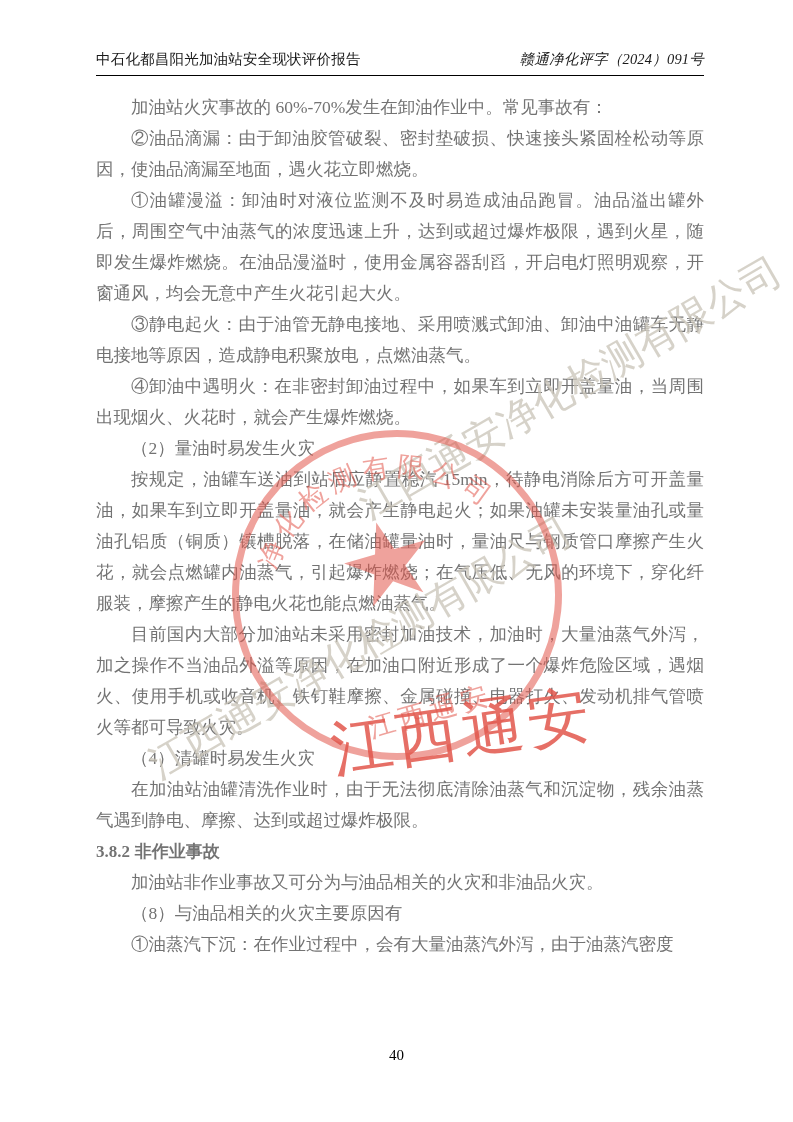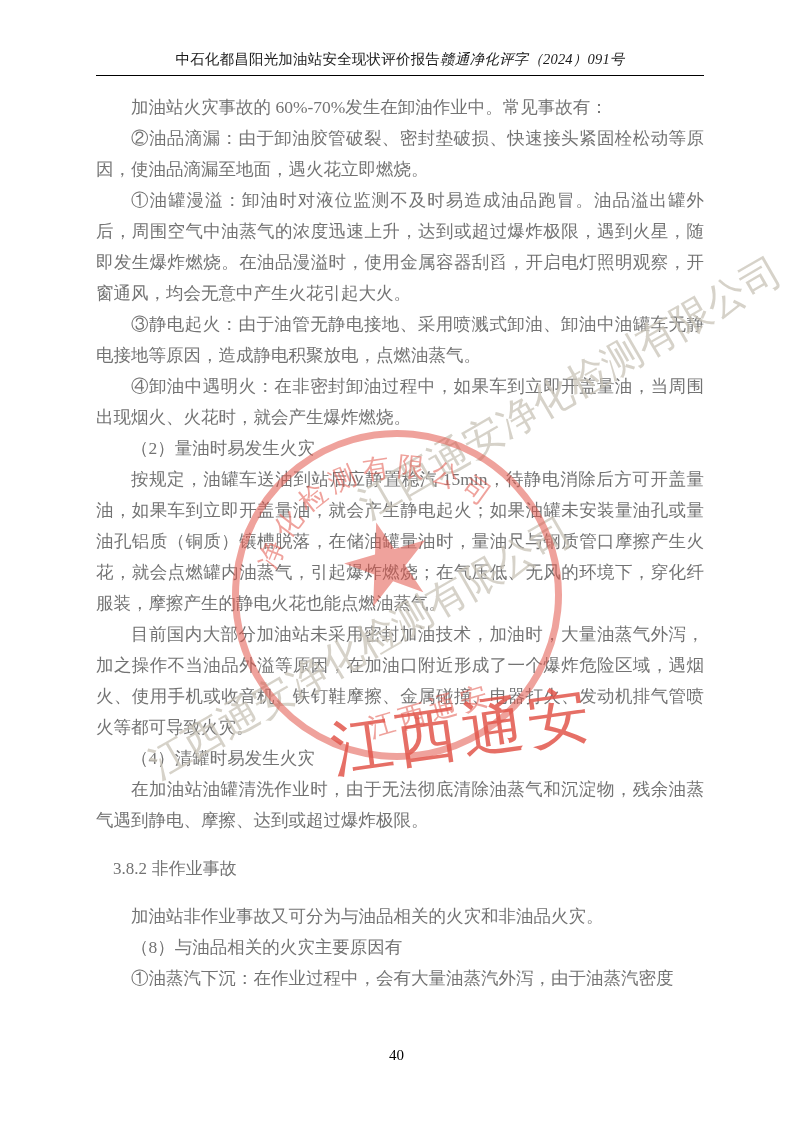--- a/index.html
+++ b/index.html
@@ -22,21 +22,21 @@
   .page-inner {
     position: absolute;
     left: 96px;
     top: 50px;
     width: 608px;
     height: 1020px;
   }
   
   .header {
     display: flex;
-    justify-content: center;
+    justify-content: space-between;
     align-items: baseline;
     font-size: 14.5px;
     letter-spacing: 0.2px;
     color: #1a1a1a;
     padding-bottom: 6px;
   }
   .header-left { white-space: nowrap; }
   .header-right { white-space: nowrap; font-style: italic; }
   .header-rule {
     border: 0;
@@ -49,23 +49,23 @@
     line-height: 31px;
     color: #737373;
     text-align: justify;
     text-justify: inter-ideograph;
   }
   .p {
     margin: 0;
     text-indent: 2em;
   }
   .heading {
-    margin: 17px;
+    margin: 0;
     text-indent: 0;
-    font-weight: normal;
+    font-weight: bold;
     font-family: "Liberation Sans", "DejaVu Sans", sans-serif;
     font-size: 17px;
     line-height: 31px;
   }
   .heading .num {
     font-family: "Liberation Serif", serif;
   }
   
   .page-number {
     position: absolute;

